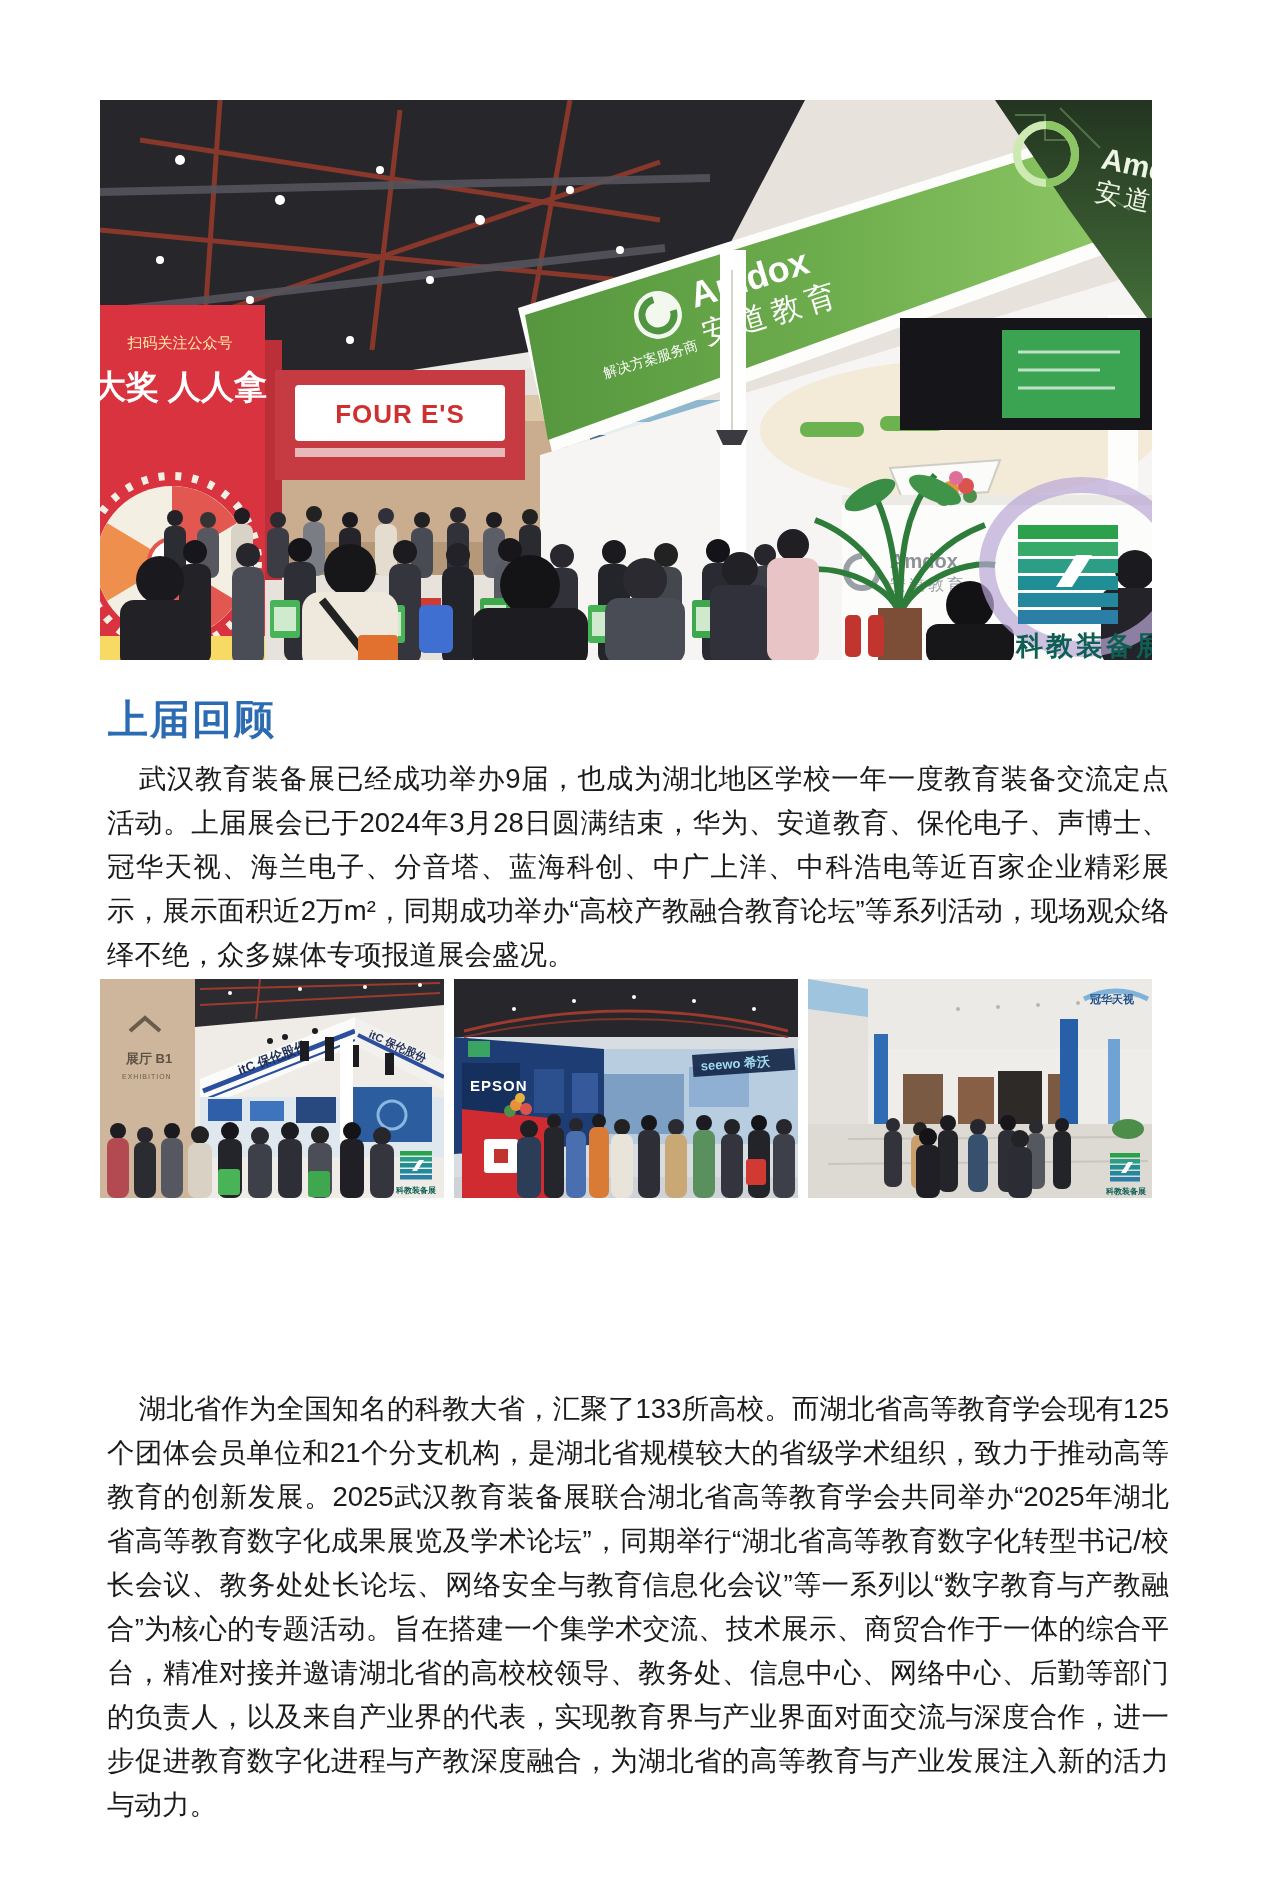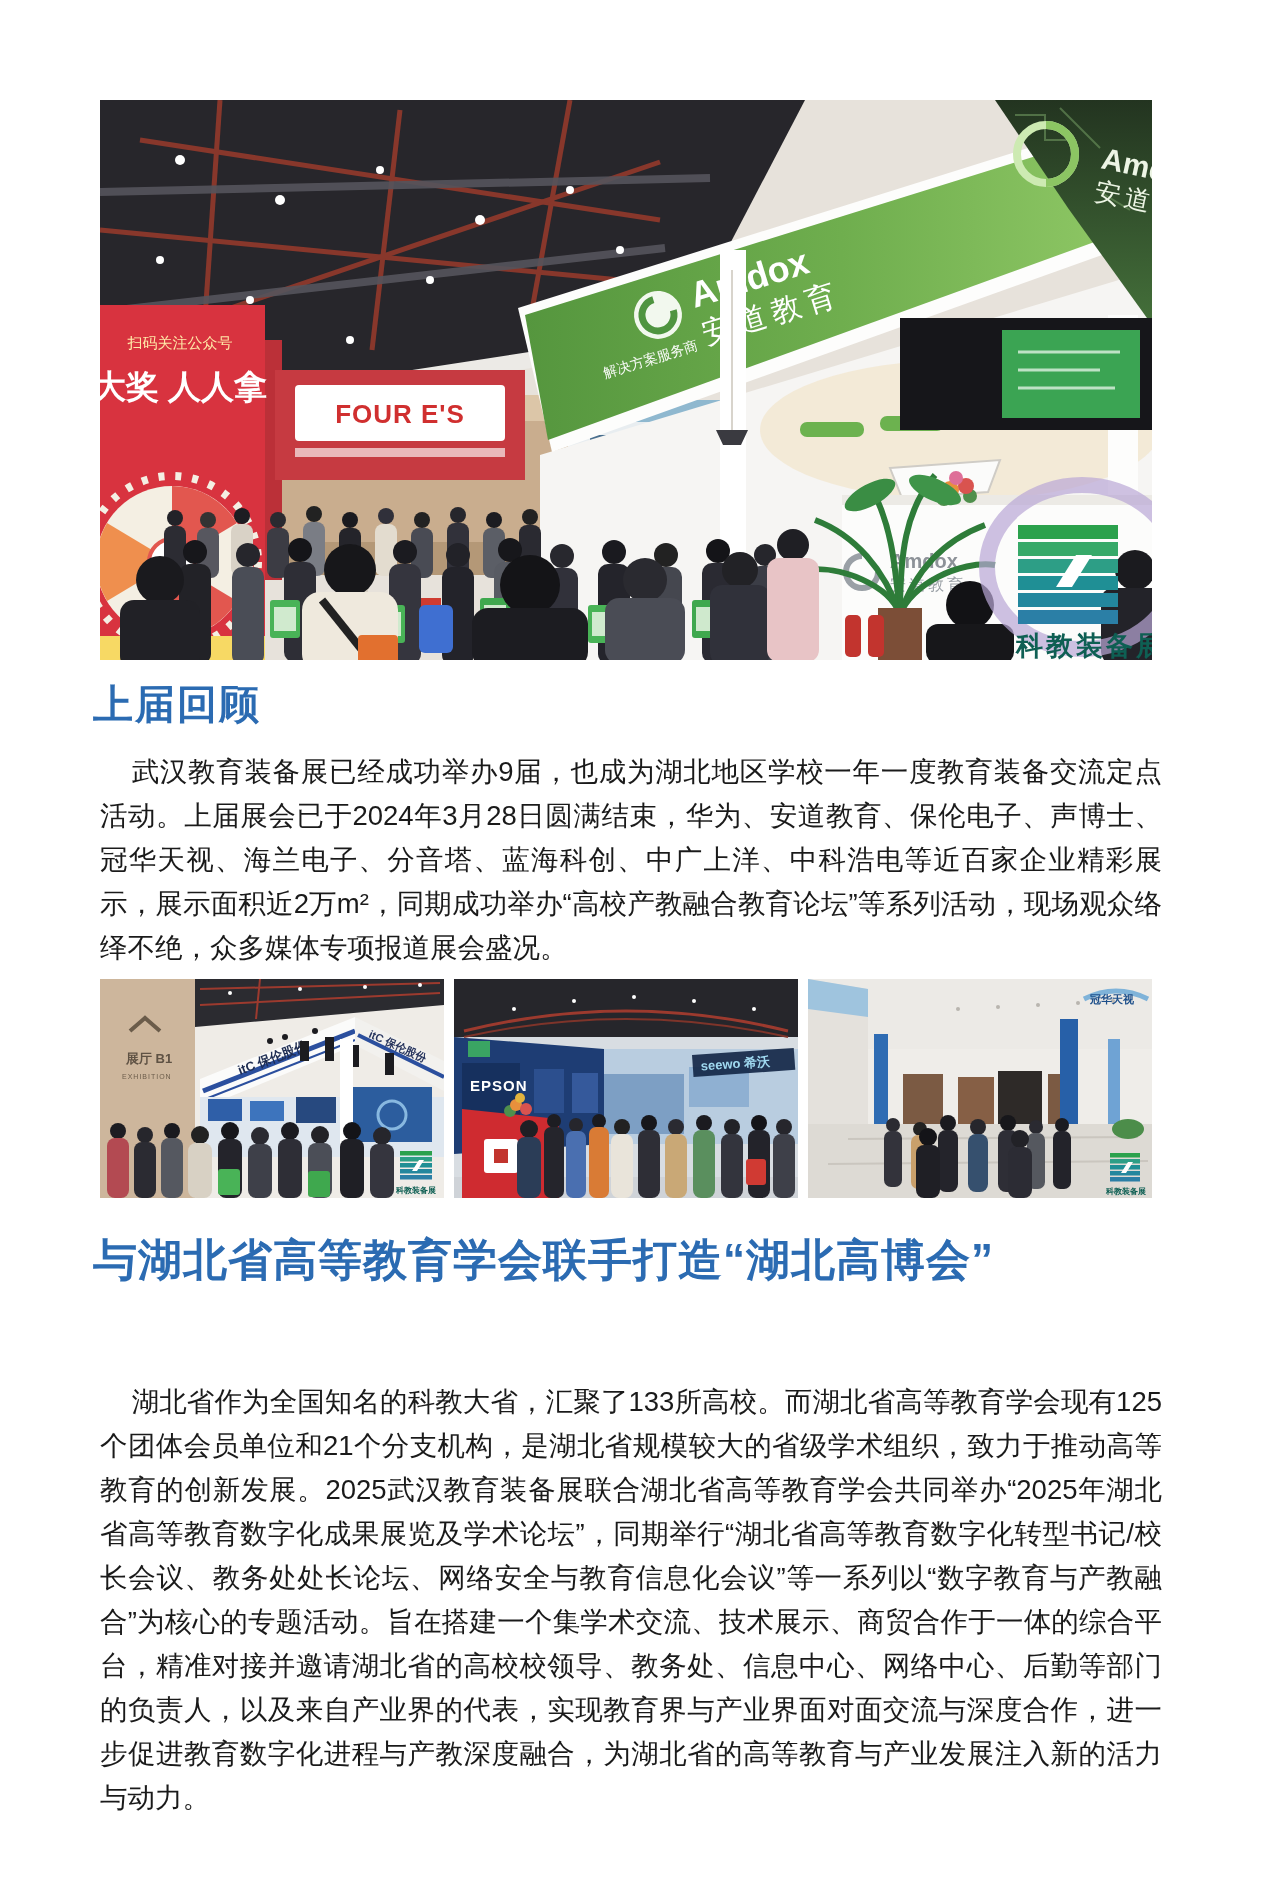--- a/index.html
+++ b/index.html
@@ -2,24 +2,24 @@
 <html style="--accent: #2b6bb2; --text: #1a1a1a;"><head>
 <meta charset="utf-8">
 <style>
   :root{ --accent:#2b6bb2; --text:#1a1a1a; }
   html,body{margin:0;padding:0;background:#ffffff;}
   body{width:1267px;height:1900px;font-family:"Liberation Sans","DejaVu Sans",sans-serif;}
   .page{position:relative;width:1267px;height:1900px;background:#ffffff;overflow:hidden;}
   figure{margin:0;padding:0;}
   .hero{position:absolute;left:100px;top:100px;width:1052px;height:560px;overflow:hidden;}
   .hero svg{display:block;width:100%;height:100%;}
-  .sec-title{position:absolute;margin:1px;color:var(--accent);line-height:1.15;}
+  .sec-title{position:absolute;margin:16px;color:var(--accent);line-height:1.15;}
   .t1{left:92px;top:680px;font-size:40px;font-weight:600;letter-spacing:2px;}
   .t2{left:92px;top:1234px;font-size:44px;font-weight:700;letter-spacing:1px;}
-  .body-text{position:absolute;left:92px;width:1062px;margin:8px;font-size:27.5px;line-height:44px;
+  .body-text{position:absolute;left:92px;width:1062px;margin:15px;font-size:27.5px;line-height:44px;
              color:var(--text);text-align:justify;text-indent:1.15em;font-weight:500;
              font-family:"Liberation Sans","DejaVu Sans",sans-serif;}
   .p1{top:742px;}
   .p2{top:1372px;}
   .gallery{position:absolute;left:100px;top:979px;width:1052px;height:219px;display:flex;gap:10px;}
   .gallery figure{flex:1;height:219px;overflow:hidden;}
   .gallery svg{display:block;width:100%;height:100%;}
   text{font-family:"Liberation Sans","DejaVu Sans",sans-serif;}
 </style>
 </head>
@@ -666,16 +666,15 @@
           <rect y="12" width="30" height="4.5" fill="#1f8f95"></rect>
             <rect y="18" width="30" height="4.5" fill="#23879e"></rect>
           <rect y="24" width="30" height="4.5" fill="#2b7fa6"></rect>
           <polygon points="11,20 18,9 23,9 16,20" fill="#ffffff"></polygon>
           <text x="-4" y="41" font-size="8" font-weight="bold" fill="#0e5f53">科教装备展</text>
         </g>
       </svg>
     </figure>
   </div>
 
-  <h2 class="sec-title t2">与湖北省高等教育学会联手打造“湖北高博会”</h2>
   <p class="body-text p2">湖北省作为全国知名的科教大省，汇聚了133所高校。而湖北省高等教育学会现有125个团体会员单位和21个分支机构，是湖北省规模较大的省级学术组织，致力于推动高等教育的创新发展。2025武汉教育装备展联合湖北省高等教育学会共同举办“2025年湖北省高等教育数字化成果展览及学术论坛”，同期举行“湖北省高等教育数字化转型书记/校长会议、教务处处长论坛、网络安全与教育信息化会议”等一系列以“数字教育与产教融合”为核心的专题活动。旨在搭建一个集学术交流、技术展示、商贸合作于一体的综合平台，精准对接并邀请湖北省的高校校领导、教务处、信息中心、网络中心、后勤等部门的负责人，以及来自产业界的代表，实现教育界与产业界面对面交流与深度合作，进一步促进教育数字化进程与产教深度融合，为湖北省的高等教育与产业发展注入新的活力与动力。</p>
 
 </div>
 
 </body></html>

